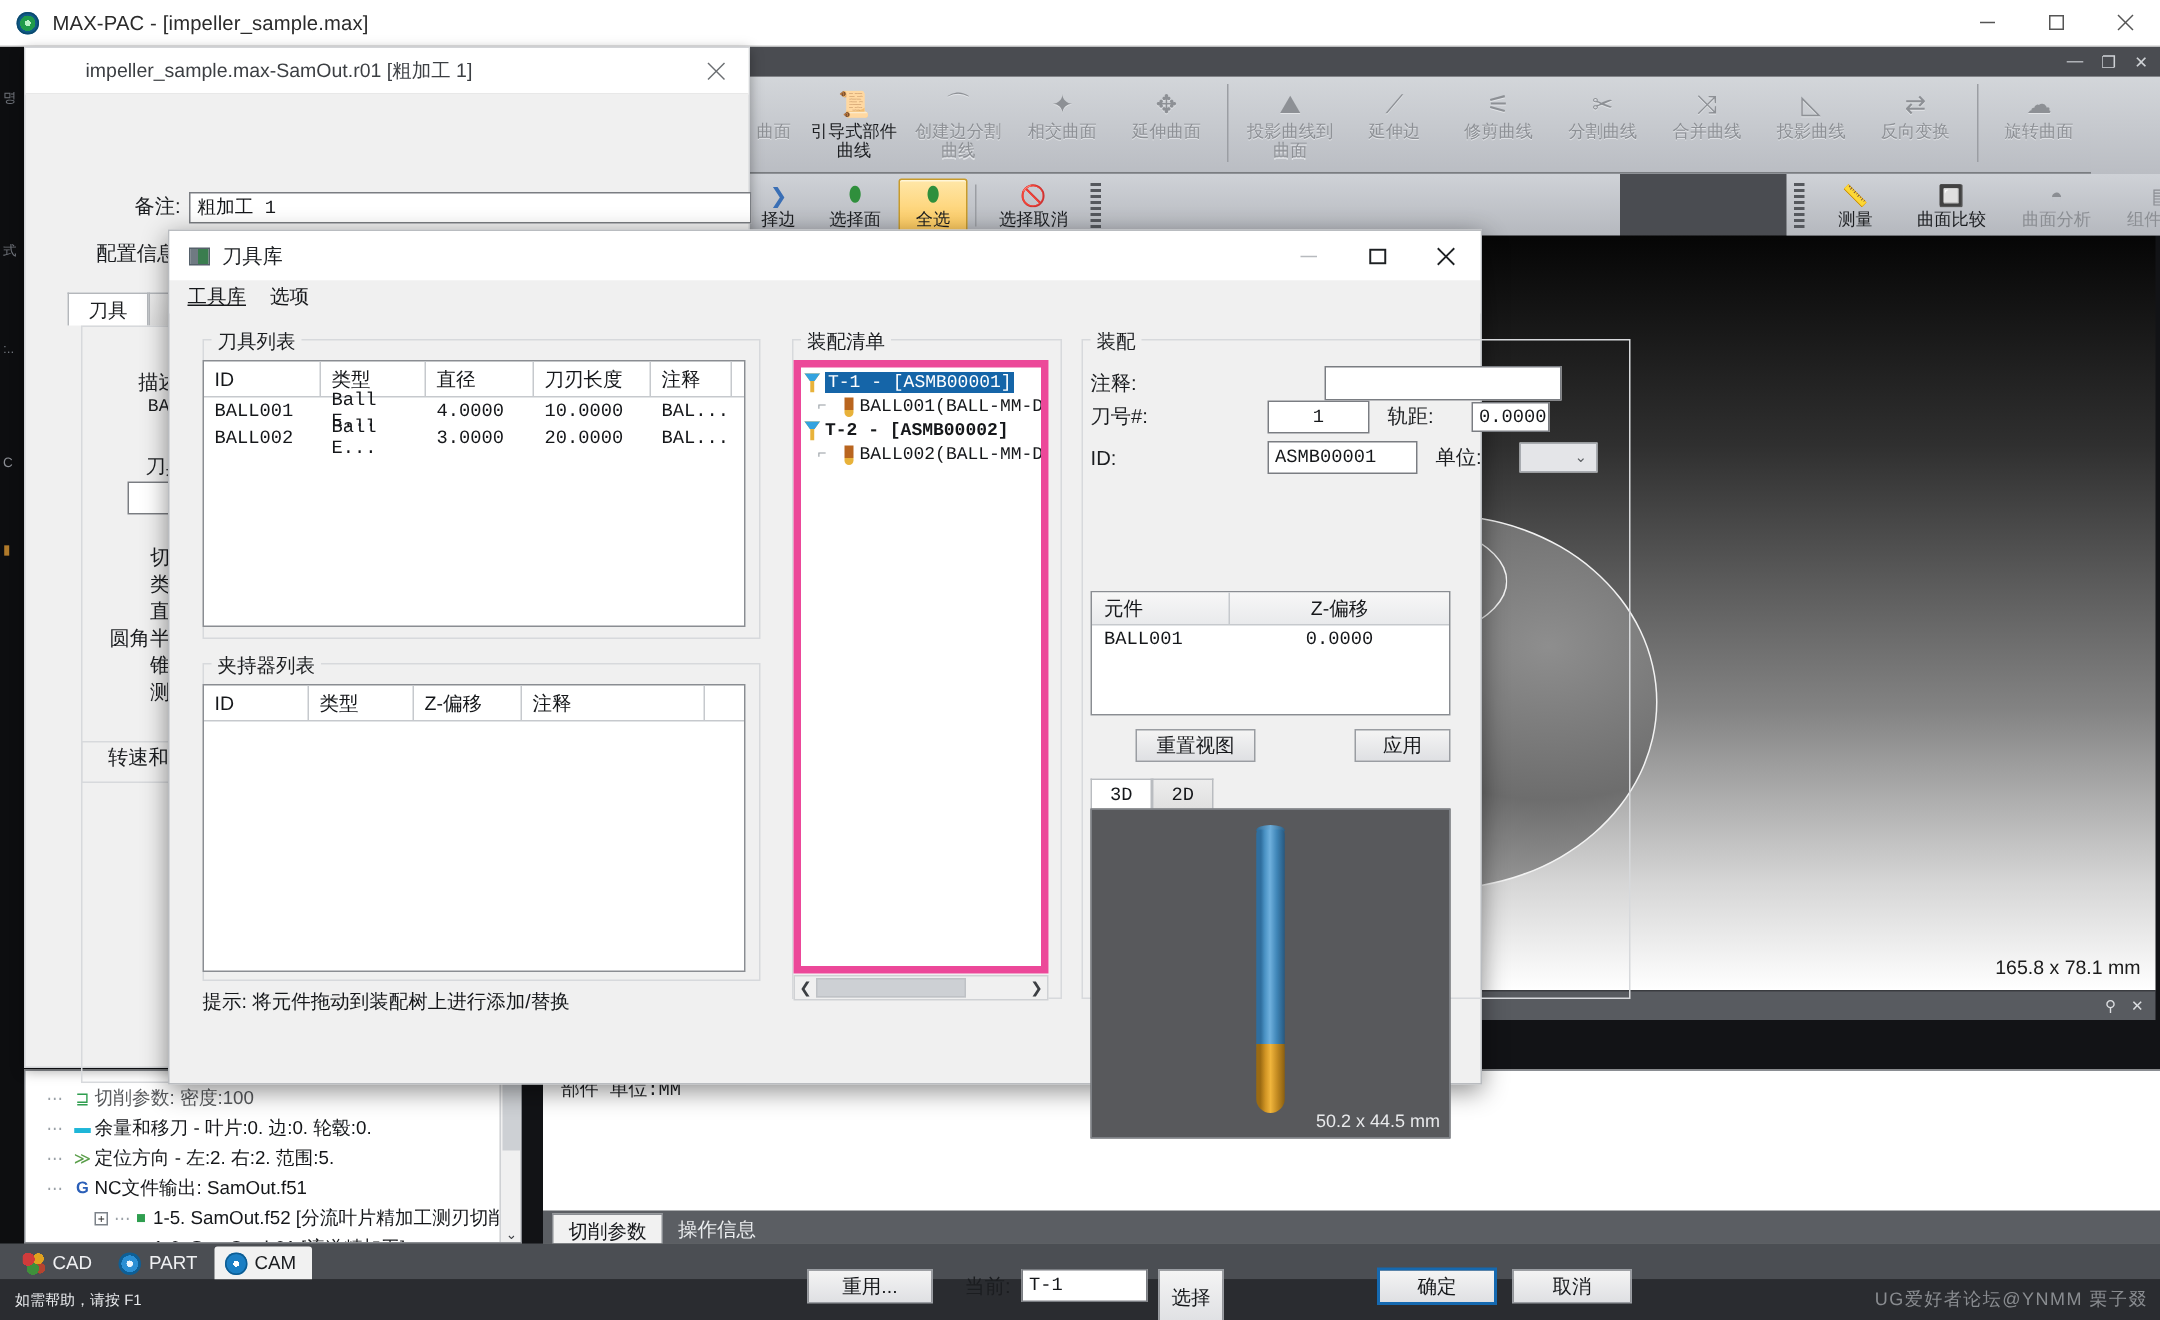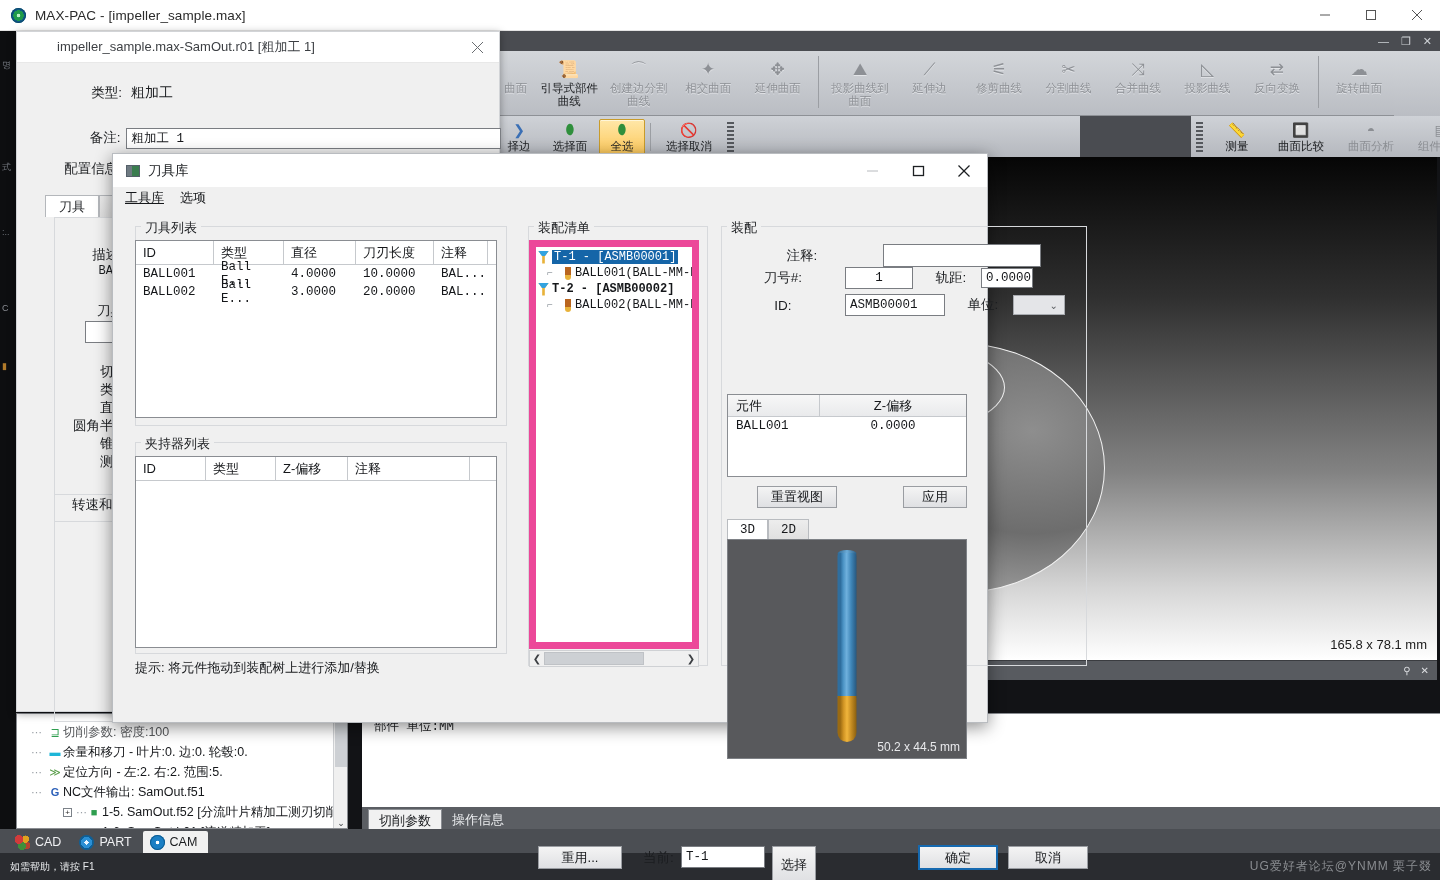--- a/index.html
+++ b/index.html
@@ -290,21 +290,21 @@
     position:absolute; left:22px; top:302px; width:362px; height:192px;
     background:#fff; border:1px solid #8a8d92;
   }
   #tl-hint { position:absolute; left:22px; top:505px; font-size:13px; color:#16181b; }
 
   
   #asmlist-box { left:415px; top:72px; width:180px; height:440px; }
   #asmlist-lbl { left:421px; top:65px; }
   #asmlist-inner {
     position:absolute; left:416px; top:86px; width:170px; height:409px;
-    background:#fff; border:7px solid #ec4899; overflow:hidden;
+    background:#fff; border:5px solid #ec4899; overflow:hidden;
   }
   .asm-row { display:flex; align-items:center; height:16px; font-family:"Liberation Mono", monospace;
     font-size:12px; color:#15171a; white-space:nowrap; }
   .asm-sel-bg { background:#1565a8; color:#fff; padding:0 2px; }
   .asm-ico-tool {
     width:11px; height:13px; flex:none; margin:0 3px 0 2px;
     background:
       linear-gradient(#33a3e0 0 38%, transparent 38%),
       linear-gradient(#e8b23a 0 0);
     clip-path:polygon(0 0,100% 0,62% 45%,62% 100%,38% 100%,38% 45%);
@@ -320,21 +320,21 @@
     background:#f0f0f0; border:1px solid #cfd1d4; display:flex; align-items:center;
   }
   .hs-arrow { width:14px; text-align:center; font-size:10px; color:#3c3f43; }
   #asm-hthumb { height:13px; width:100px; background:#cdd0d4; border:1px solid #bfc2c6; }
 
   
   #asm-box { left:608px; top:72px; width:366px; height:440px; }
   #asm-lbl { left:614px; top:65px; }
 
   .fr { position:absolute; display:flex; align-items:center; }
-  .fl { font-size:13.5px; color:#1b1d20; text-align:center; }
+  .fl { font-size:13.5px; color:#1b1d20; text-align:left; }
   .fi { background:#fff; border:1px solid #7a7d82; display:flex; align-items:center;
     font-family:"Liberation Mono", monospace; font-size:12.5px; color:#15171a; padding-left:4px; }
   .fi.ctr { justify-content:center; padding-left:0; }
   .fcombo { background:#e4e5e8; border:1px solid #a8abb0; display:flex; align-items:center;
     justify-content:flex-end; padding-right:6px; font-size:10px; color:#5c5f63; }
 
   #comp-table {
     position:absolute; left:614px; top:240px; width:240px; height:83px;
     background:#fff; border:1px solid #8a8d92;
   }
@@ -627,24 +627,20 @@
     <div id="samout-title">
       <div id="samout-title-text">impeller_sample.max-SamOut.r01 [粗加工 1]</div>
       <div id="samout-close">
         <svg width="13" height="13">
             <line x1="1" y1="1" x2="12" y2="12" stroke="#6a6d71" stroke-width="1"></line>
             <line x1="12" y1="1" x2="1" y2="12" stroke="#6a6d71" stroke-width="1"></line>
           </svg>
       </div>
     </div>
 
-    <div class="so-row" style="position:absolute;left:0;top:48px;width:484px;">
-      <div class="so-lbl" style="width:105px">类型:</div>
-      <div class="so-val" style="margin-left:9px">粗加工</div>
-    </div>
 
     <div class="so-row" style="position:absolute;left:0;top:93px;width:484px;">
       <div class="so-lbl" style="width:105px">备注:</div>
       <div class="so-input" style="margin-left:6px;width:380px">粗加工 1</div>
     </div>
 
     <div class="so-row" style="position:absolute;left:0;top:124px;width:484px;">
       <div class="so-lbl" style="width:105px">配置信息:</div>
       <div class="so-combo" style="margin-left:6px;width:175px">
         <span>Configuration-1</span>

